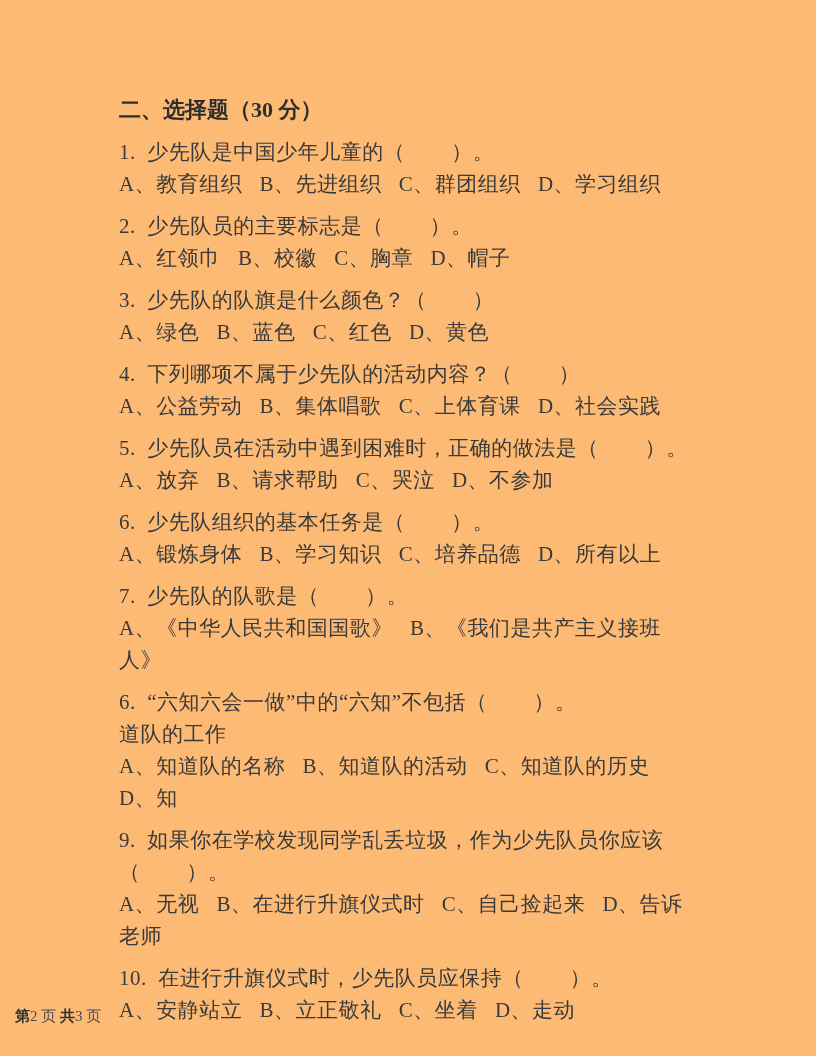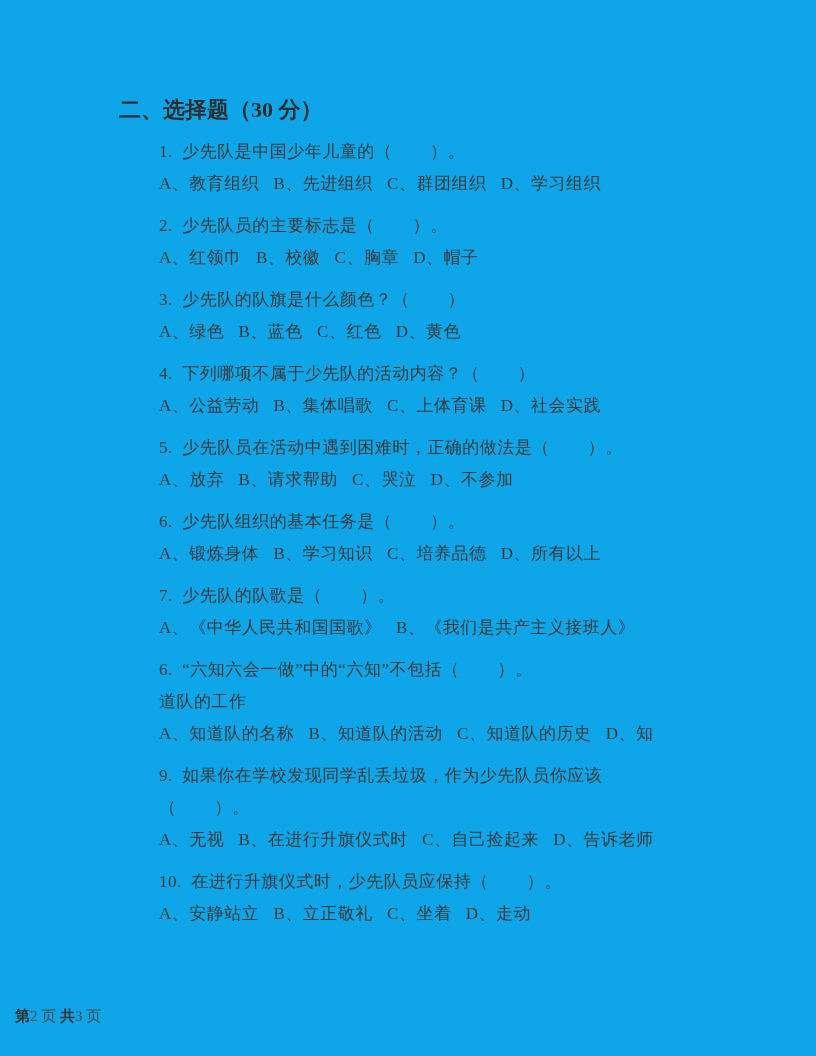--- a/index.html
+++ b/index.html
@@ -1,21 +1,21 @@
 <!DOCTYPE html>
 <html><head>
 <meta charset="utf-8">
 <style>
   * { margin: 0; padding: 0; box-sizing: border-box; }
   html, body { background: #ffffff; }
   .page {
     position: relative;
     width: 816px;
     height: 1056px;
-    background: #0ea5e9;
+    background: #fdba74;
     overflow: hidden;
     font-family: "Liberation Serif", serif;
     color: #3a3a3a;
   }
   .content {
     position: absolute;
     left: 119px;
     top: 94px;
     width: 580px;
   }
@@ -26,25 +26,24 @@
     color: #2e2e2e;
     white-space: pre-wrap;
   }
   .question {
     margin-top: 10px;
   }
   .question:first-of-type {
     margin-top: 1px;
   }
   .line {
-    font-size: 17px;
+    font-size: 21px;
     line-height: 32px;
     white-space: pre-wrap;
     letter-spacing: 0.5px;
-    margin-left: 40px;
   }
   .footer {
     position: absolute;
     top: 986px;
     left: 0;
     width: 100%;
     text-align: left;
     font-size: 15px;
     line-height: 20px;
     color: #4a4a4a;

